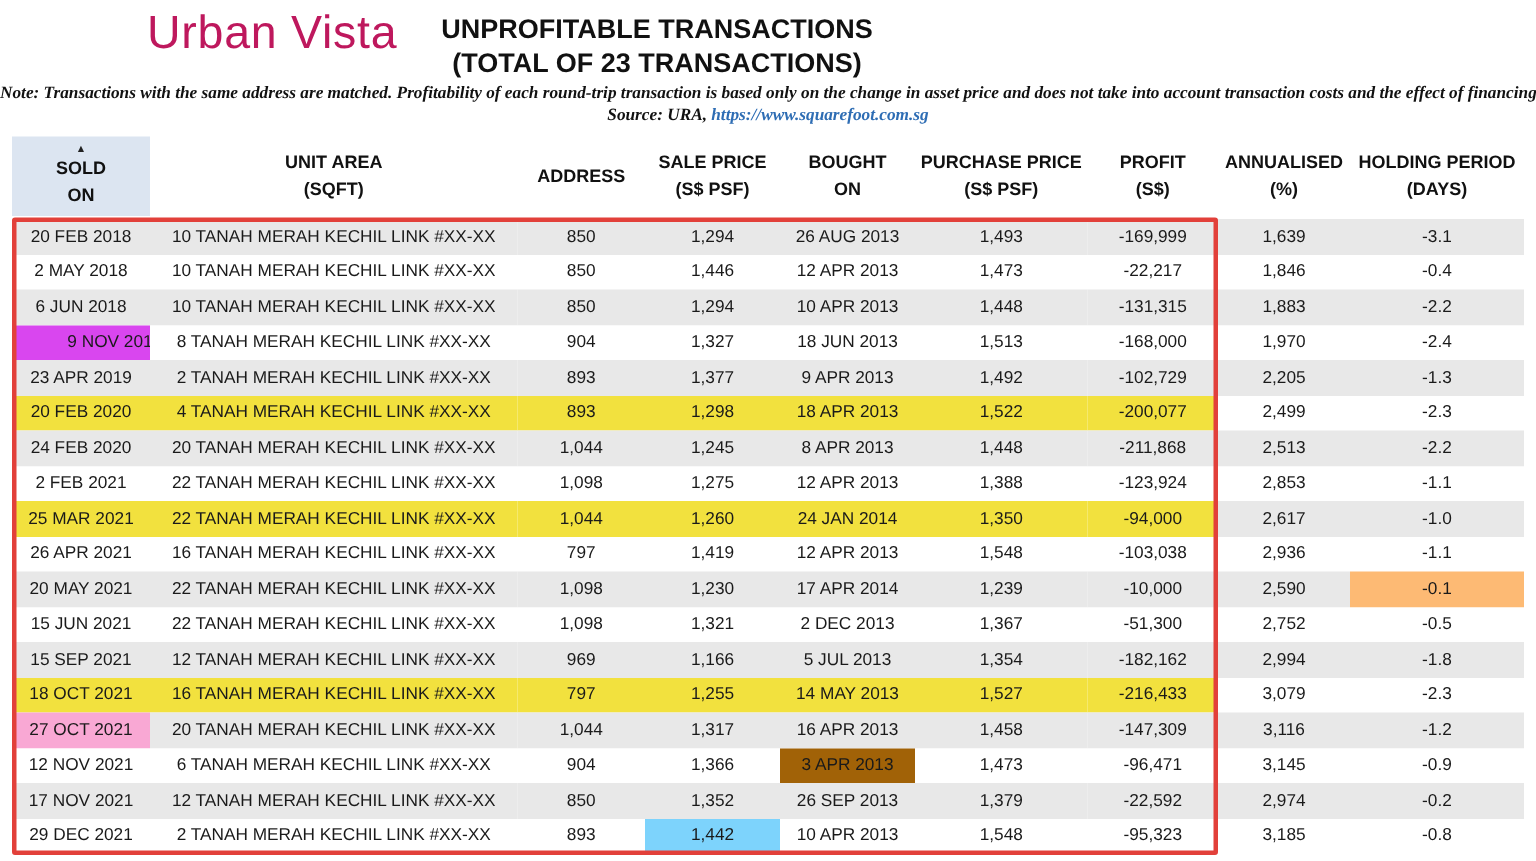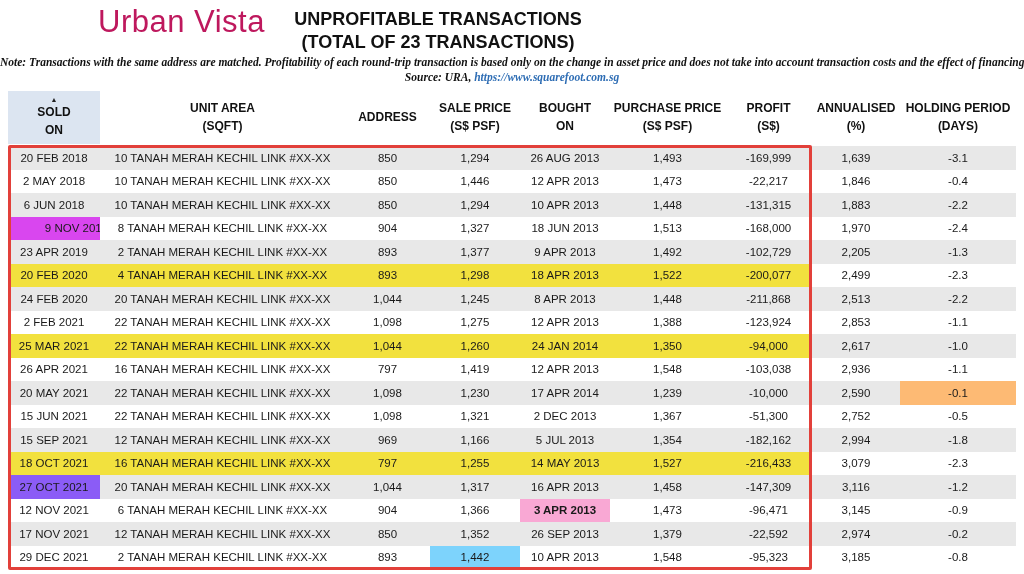--- a/index.html
+++ b/index.html
@@ -251,36 +251,36 @@
       <div class="td" style="background: rgb(242, 225, 62);">16 TANAH MERAH KECHIL LINK #XX-XX</div>
       <div class="td" style="background: rgb(242, 225, 62);">797</div>
       <div class="td" style="background: rgb(242, 225, 62);">1,255</div>
       <div class="td" style="background: rgb(242, 225, 62);">14 MAY 2013</div>
       <div class="td" style="background: rgb(242, 225, 62);">1,527</div>
       <div class="td" style="background: rgb(242, 225, 62);">-216,433</div>
       <div class="td" style="background: rgb(255, 255, 255);">3,079</div>
       <div class="td" style="background: rgb(255, 255, 255);">-2.3</div>
     </div>
     <div class="tr">
-      <div class="td" style="background: #8b5cf6;">27 OCT 2021</div>
+      <div class="td" style="background: #f9a8d4;">27 OCT 2021</div>
       <div class="td" style="background: rgb(232, 232, 232);">20 TANAH MERAH KECHIL LINK #XX-XX</div>
       <div class="td" style="background: rgb(232, 232, 232);">1,044</div>
       <div class="td" style="background: rgb(232, 232, 232);">1,317</div>
       <div class="td" style="background: rgb(232, 232, 232);">16 APR 2013</div>
       <div class="td" style="background: rgb(232, 232, 232);">1,458</div>
       <div class="td" style="background: rgb(232, 232, 232);">-147,309</div>
       <div class="td" style="background: rgb(232, 232, 232);">3,116</div>
       <div class="td" style="background: rgb(232, 232, 232);">-1.2</div>
     </div>
     <div class="tr">
       <div class="td" style="background: rgb(255, 255, 255);">12 NOV 2021</div>
       <div class="td" style="background: rgb(255, 255, 255);">6 TANAH MERAH KECHIL LINK #XX-XX</div>
       <div class="td" style="background: rgb(255, 255, 255);">904</div>
       <div class="td" style="background: rgb(255, 255, 255);">1,366</div>
-      <div class="td" style="background: #f9a8d4; font-weight: bold;">3 APR 2013</div>
+      <div class="td" style="background: #a16207;">3 APR 2013</div>
       <div class="td" style="background: rgb(255, 255, 255);">1,473</div>
       <div class="td" style="background: rgb(255, 255, 255);">-96,471</div>
       <div class="td" style="background: rgb(255, 255, 255);">3,145</div>
       <div class="td" style="background: rgb(255, 255, 255);">-0.9</div>
     </div>
     <div class="tr">
       <div class="td" style="background: rgb(232, 232, 232);">17 NOV 2021</div>
       <div class="td" style="background: rgb(232, 232, 232);">12 TANAH MERAH KECHIL LINK #XX-XX</div>
       <div class="td" style="background: rgb(232, 232, 232);">850</div>
       <div class="td" style="background: rgb(232, 232, 232);">1,352</div>

